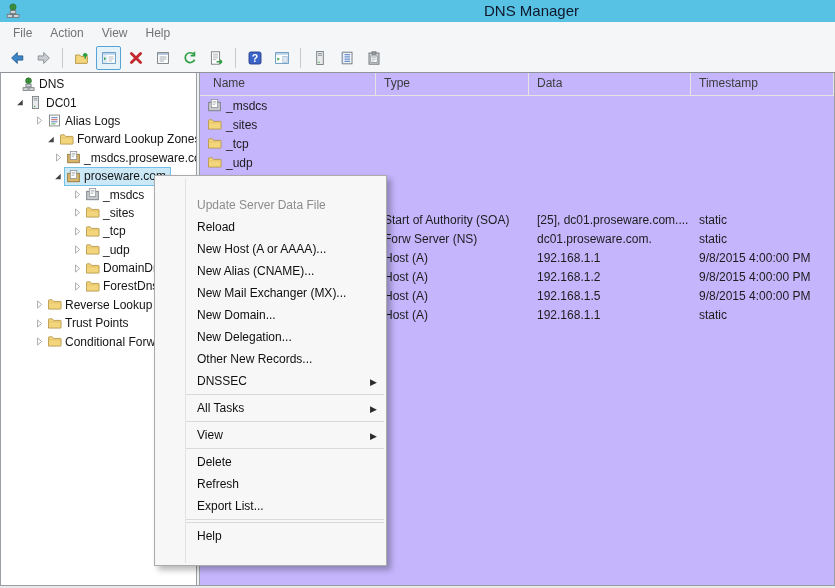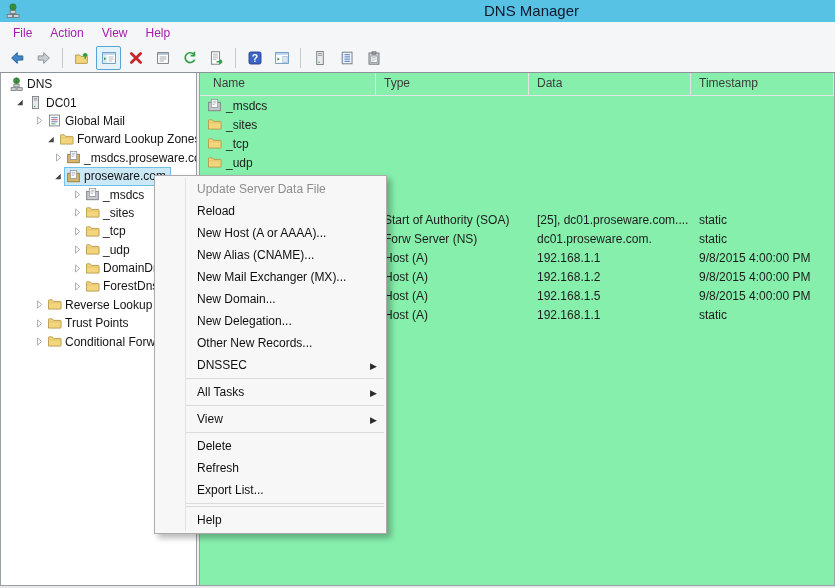--- a/index.html
+++ b/index.html
@@ -6,36 +6,36 @@
     font-family:"Liberation Sans","DejaVu Sans",sans-serif;font-size:12px;background:#fff;}
   .window{position:relative;width:835px;height:588px;background:#fff;}
 
   
   .titlebar{height:22px;background:#58C2E5;position:relative;}
   .app-icon{position:absolute;left:5px;top:3px;width:16px;height:16px;}
   .title{position:absolute;left:452px;top:2px;font-size:15px;color:#0f172a;white-space:nowrap;margin-left:32px;}
 
   
   .menubar{height:22px;background:#F5F6F7;display:flex;align-items:center;padding-left:4px;}
-  .mb-item{padding:3px 9px;color:#a21caf;cursor:default;}
+  .mb-item{padding:3px 9px;color:#737373;cursor:default;}
 
   
   .toolbar{height:28px;background:#F5F6F7;border-bottom:1px solid #8E9399;display:flex;align-items:center;padding-left:3px;}
   .tb-btn{width:25px;height:24px;display:flex;align-items:center;justify-content:center;
     border:1px solid transparent;background:transparent;padding:0;margin:0 1px;border-radius:2px;}
   .tb-btn.active{border-color:#56A4D6;background:#E6F2FA;}
   .tb-sep{width:1px;height:20px;background:#C6CACD;margin:0 5px;}
   .icn{display:inline-flex;line-height:0;}
   .tb-btn .icn svg{width:16px;height:16px;}
 
   
   .main{display:flex;height:512px;border-left:1px solid #9AA0A6;border-right:1px solid #9AA0A6;box-sizing:border-box;}
   .tree-pane{width:196px;box-sizing:border-box;border-right:1px solid #9AA0A6;overflow:hidden;padding-top:2px;background:#fff;}
   .splitter{width:2px;background:#F0F0F1;}
-  .list-pane{flex:1;border-left:1px solid #9AA0A6;background:#86efac;overflow:hidden;}
+  .list-pane{flex:1;border-left:1px solid #9AA0A6;background:#c4b5fd;overflow:hidden;}
 
   
   .tree-row{height:18.4px;display:flex;align-items:center;white-space:nowrap;cursor:default;}
   .expander{width:13px;height:13px;flex:none;display:inline-flex;}
   .expander.none{width:6px;}
   .expander svg{width:13px;height:13px;}
   .selwrap{display:inline-flex;align-items:center;height:17px;padding-right:1px;}
   .selwrap .icn svg{width:15px;height:15px;}
   .selwrap .icn{margin-left:1px;}
   .tlabel{padding:0 3px;color:#141414;}
@@ -51,21 +51,21 @@
   .c2{width:162px;flex:none;}
   .c3{flex:1;}
   .lv-row{display:flex;height:19px;align-items:center;color:#1C1C1C;}
   .lv-cell{box-sizing:border-box;padding-left:8px;white-space:nowrap;overflow:hidden;}
   .lv-cell.c0{display:flex;align-items:center;padding-left:7px;}
   .lv-cell.c0 .icn{margin-right:4px;}
   .lv-cell.c0 .icn svg{width:15px;height:15px;}
 
   
   .cm{position:absolute;left:154px;top:175px;width:233px;box-sizing:border-box;background:#F7F7F8;
-    border:1px solid #ABABAB;box-shadow:4px 4px 6px rgba(0,0,0,.28);padding:2px 0;z-index:10;}
+    border:1px solid #ABABAB;box-shadow:4px 4px 6px rgba(0,0,0,.28);padding:18px 0;z-index:10;}
   .cm-gutter{position:absolute;left:30px;top:2px;bottom:2px;width:1px;background:#E3E3E5;}
   .cm-item{height:22px;line-height:22px;padding-left:42px;position:relative;color:#0F0F0F;cursor:default;}
   .cm-item.disabled{color:#8C8C8C;}
   .cm-arrow{position:absolute;right:9px;top:1px;font-size:9px;color:#2B2B2B;}
   .cm-sep{height:1px;background:#DADADC;margin:2px 2px 2px 31px;}
 
   
   .statusstrip{height:3px;box-sizing:border-box;border-top:1px solid #989EA4;background:#E9EAEB;}
 </style>
 </head>
@@ -203,21 +203,21 @@
             <rect x="3" y="3" width="10" height="11.2" fill="#CFD3D6" stroke="#6B7075" stroke-width="0.9"></rect>
             <rect x="6" y="1.8" width="4" height="2.4" fill="#9AA0A5" stroke="#6B7075" stroke-width="0.8"></rect>
             <rect x="4.8" y="6" width="6.4" height="6.4" fill="#FFFFFF" stroke="#8A8E92" stroke-width="0.8"></rect>
             <path d="M6 7.6h4M6 9.2h4M6 10.8h2.6" stroke="#A4A9AD" stroke-width="0.7"></path>
           </svg>
         </span>
       </button>
     </div>
   <div class="main">
     <div class="tree-pane" id="tree">
-        <div class="tree-row" style="padding-left:1px">
+        <div class="tree-row" style="padding-left:13px">
           <span class="expander none"></span>
           <span class="selwrap">
             <span class="icn">
               <svg width="16" height="16" viewBox="0 0 16 16">
                 <circle cx="8" cy="4" r="3.1" fill="#46A546" stroke="#2C6E2C" stroke-width="0.8"></circle>
                 <path d="M5.2 3h5.6M5.2 5h5.6M8 1v6" stroke="#2C6E2C" stroke-width="0.6" fill="none"></path>
                 <rect x="5.2" y="7.6" width="5.6" height="3" fill="#CFD3D6" stroke="#6B7075" stroke-width="0.8"></rect>
                 <rect x="2.2" y="11.4" width="5.4" height="3" fill="#CFD3D6" stroke="#6B7075" stroke-width="0.8"></rect>
                 <rect x="8.6" y="11.4" width="5.4" height="3" fill="#CFD3D6" stroke="#6B7075" stroke-width="0.8"></rect>
               </svg>
@@ -252,21 +252,21 @@
           <span class="selwrap">
             <span class="icn">
               <svg width="16" height="16" viewBox="0 0 16 16">
                 <rect x="2.7" y="2.2" width="10.6" height="11.6" fill="#FFFFFF" stroke="#75797D" stroke-width="0.9"></rect>
                 <path d="M4.5 5h6.8" stroke="#4A78C2" stroke-width="1"></path>
                 <path d="M4.5 7.2h6.8" stroke="#C94040" stroke-width="1"></path>
                 <path d="M4.5 9.4h6.8" stroke="#4A78C2" stroke-width="1"></path>
                 <path d="M4.5 11.6h4.5" stroke="#46A546" stroke-width="1"></path>
               </svg>
             </span>
-            <span class="tlabel">Global Mail</span>
+            <span class="tlabel">Alias Logs</span>
           </span>
         </div>
         <div class="tree-row" style="padding-left:44px">
           <span class="expander">
             <svg width="16" height="16" viewBox="0 0 16 16">
               <path d="M10.8 4.6 V11.4 H3.8 Z" fill="#444444"></path>
             </svg>
           </span>
           <span class="selwrap">
             <span class="icn">

